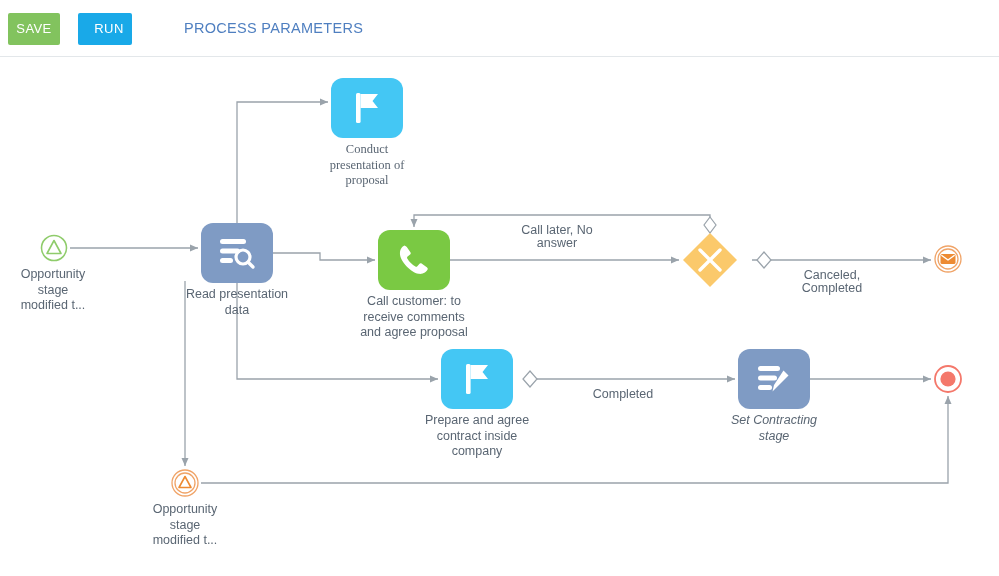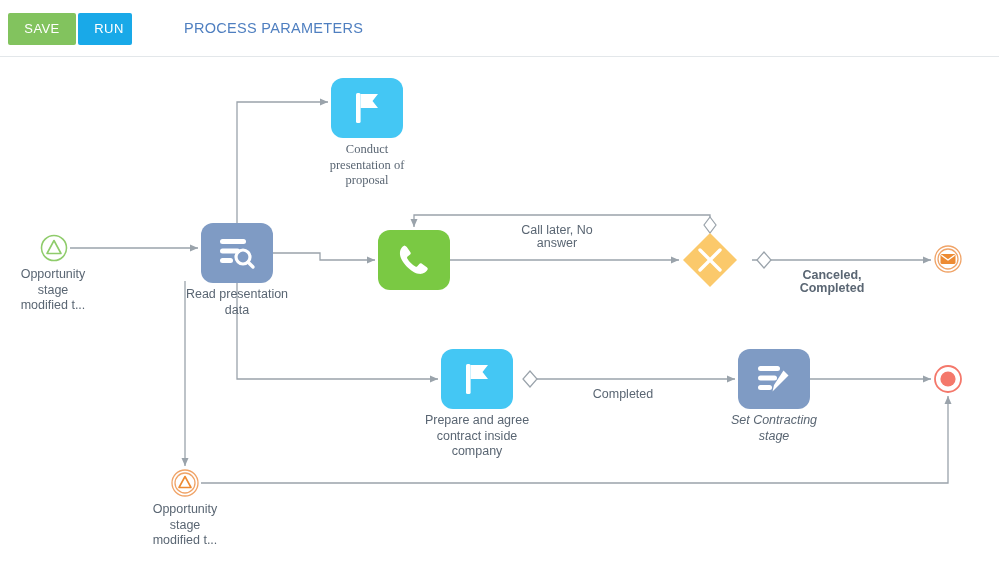--- a/index.html
+++ b/index.html
@@ -34,21 +34,21 @@
     border-radius: 2px;
     color: #ffffff;
     font-family: "Liberation Sans", sans-serif;
     font-size: 13px;
     letter-spacing: .4px;
     cursor: pointer;
     padding: 0;
     text-align: center;
     line-height: 32px;
   }
-  #save-button { left: 8px;  width: 68px; background: #82c35e; }
+  #save-button { left: 8px;  width: 52px; background: #82c35e; }
   #run-button  { left: 78px; width: 54px; background: #19a9e8; padding-left: 8px; }
   #process-parameters-link {
     position: absolute;
     left: 156px; top: 20px;
     font-size: 14.5px;
     letter-spacing: .3px;
     color: #4f7fc0;
     cursor: pointer;
     text-decoration: none;
     margin-left: 28px;
@@ -196,20 +196,23 @@
 proposal</div>
 
   <div class="node shape-task c-green" style="left:378px; top:173px;">
     <svg width="36" height="36" viewBox="0 0 36 36">
       <path d="M8.5,3.5 C6,4.5 3.5,8 4,12.5 C4.8,20 15,30.5 22.5,31.8 C27,32.5 30.6,30 31.6,27.5
                C32,26.5 31.6,25.8 30.8,25.2 L25.6,21.6 C24.7,21 23.9,21.2 23.3,21.9 L21.3,24.3
                C20.8,24.9 20.1,25 19.4,24.6 C16.2,22.8 13.2,19.8 11.3,16.5 C10.9,15.8 11,15.1 11.6,14.6
                L14.1,12.6 C14.8,12 15,11.2 14.4,10.3 L10.8,5.1 C10.2,4.3 9.5,3.9 8.5,3.5 Z" fill="#ffffff"></path>
     </svg>
   </div>
+  <div class="node-label" style="left:343px; top:237px; width:142px;">Call customer: to
+receive comments
+and agree proposal</div>
 
   <div class="node gateway" style="left:682px; top:175px;">
     <svg width="56" height="56" viewBox="0 0 56 56">
       <path d="M28,1 L55,28 L28,55 L1,28 Z" fill="#fbc96b"></path>
       <path d="M18,18 L38,38 M38,18 L18,38" stroke="#ffffff" stroke-width="3.4" stroke-linecap="round"></path>
     </svg>
   </div>
 
   <div class="node evt" style="left:934px; top:188px;">
     <svg width="28" height="28" viewBox="0 0 28 28">
@@ -254,17 +257,17 @@
       <circle cx="14" cy="14" r="10" fill="#ffffff" stroke="#f0a468" stroke-width="1.3"></circle>
       <path d="M14,7.5 L20,18.5 L8,18.5 Z" fill="none" stroke="#ed8b33" stroke-width="1.6" stroke-linejoin="round"></path>
     </svg>
   </div>
   <div class="node-label" style="left:125px; top:445px; width:120px;">Opportunity
 stage
 modified t...</div>
 
   <div class="edge-label" style="left:497px; top:167px; width:120px;">Call later, No
 answer</div>
-  <div class="edge-label" style="left:772px; top:212px; width:120px;font-weight:bold;">Canceled,
+  <div class="edge-label" style="left:772px; top:212px; width:120px;">Canceled,
 Completed</div>
   <div class="edge-label" style="left:563px; top:331px; width:120px;">Completed</div>
 
 </div>
 
 </body></html>

